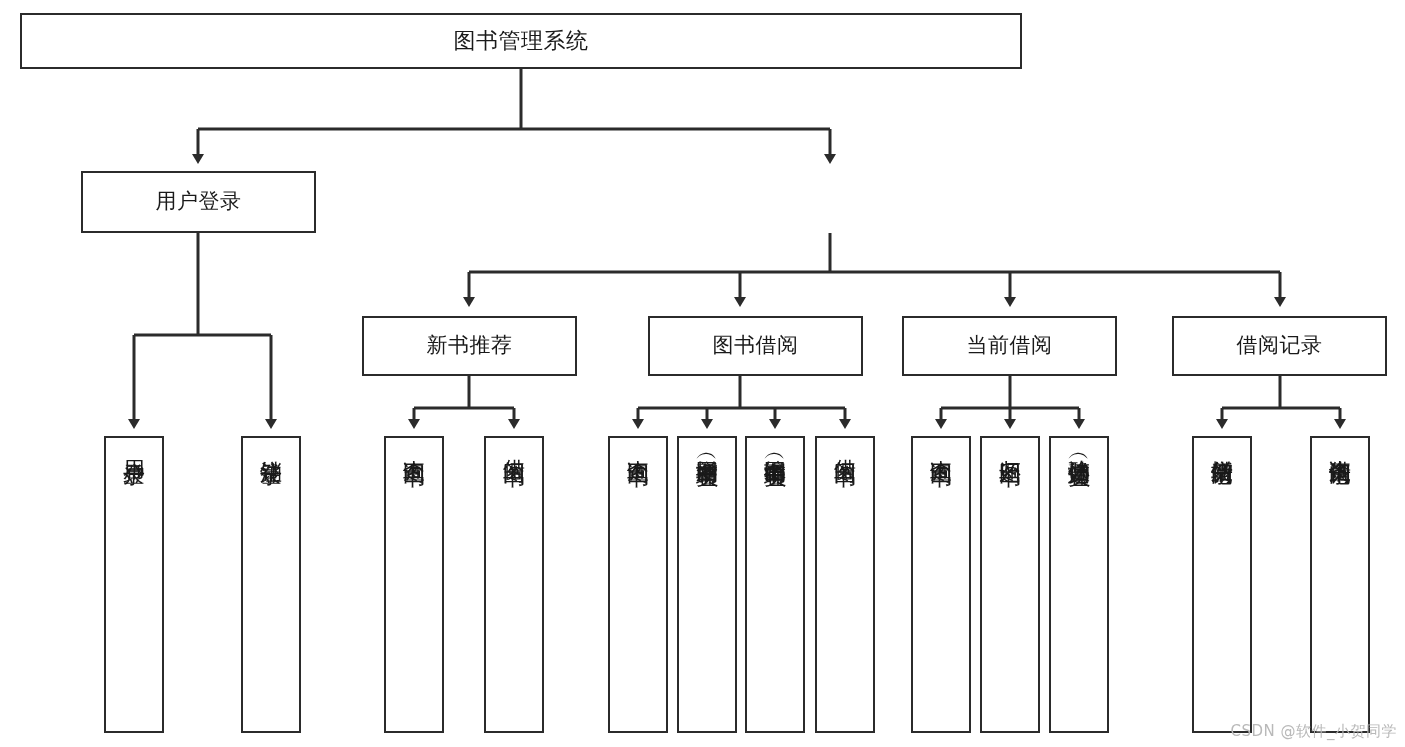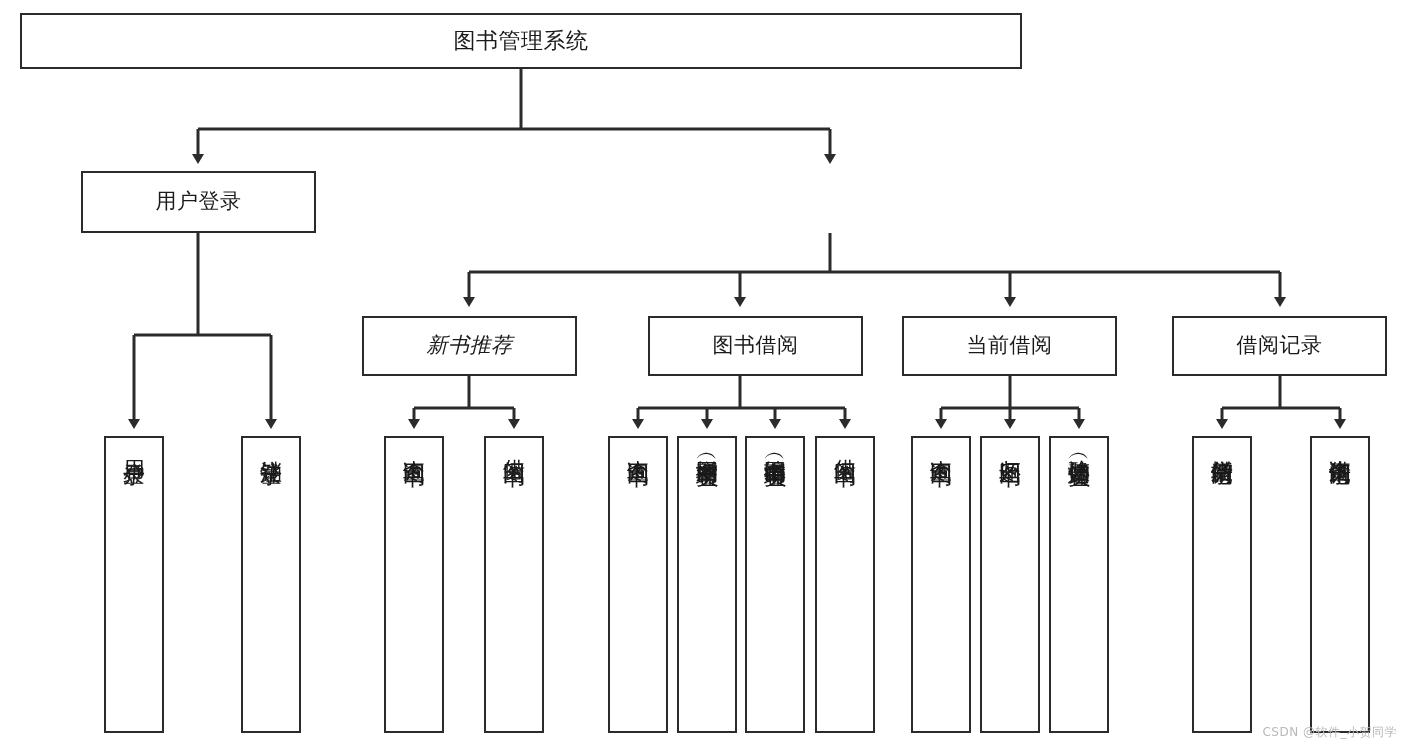--- a/index.html
+++ b/index.html
@@ -63,21 +63,21 @@
     letter-spacing: 2px;
     white-space: nowrap;
   }
   .node.vert.tall-text .node-label {
     letter-spacing: 1px;
   }
   #watermark {
     position: absolute;
     right: 8px;
     bottom: 6px;
-    font-size: 12px;
+    font-size: 15px;
     color: #b9b9b9;
     letter-spacing: 0.5px;
     white-space: nowrap;
     pointer-events: none;
   }
 </style>
 </head>
 <body>
 
 <div id="diagram-root">
@@ -134,21 +134,21 @@
 
   <div class="node horiz root" style="left:20px; top:13px; width:1002px; height:56px;">
     <span class="node-label">图书管理系统</span>
   </div>
 
   <div class="node horiz" style="left:81px; top:171px; width:235px; height:62px;">
     <span class="node-label">用户登录</span>
   </div>
 
 
-  <div class="node horiz" style="left:362px; top:316px; width:215px; height:60px;font-style:italic;">
+  <div class="node horiz" style="left:362px; top:316px; width:215px; height:60px;">
     <span class="node-label">新书推荐</span>
   </div>
 
   <div class="node horiz" style="left:648px; top:316px; width:215px; height:60px;">
     <span class="node-label">图书借阅</span>
   </div>
 
   <div class="node horiz" style="left:902px; top:316px; width:215px; height:60px;">
     <span class="node-label">当前借阅</span>
   </div>

